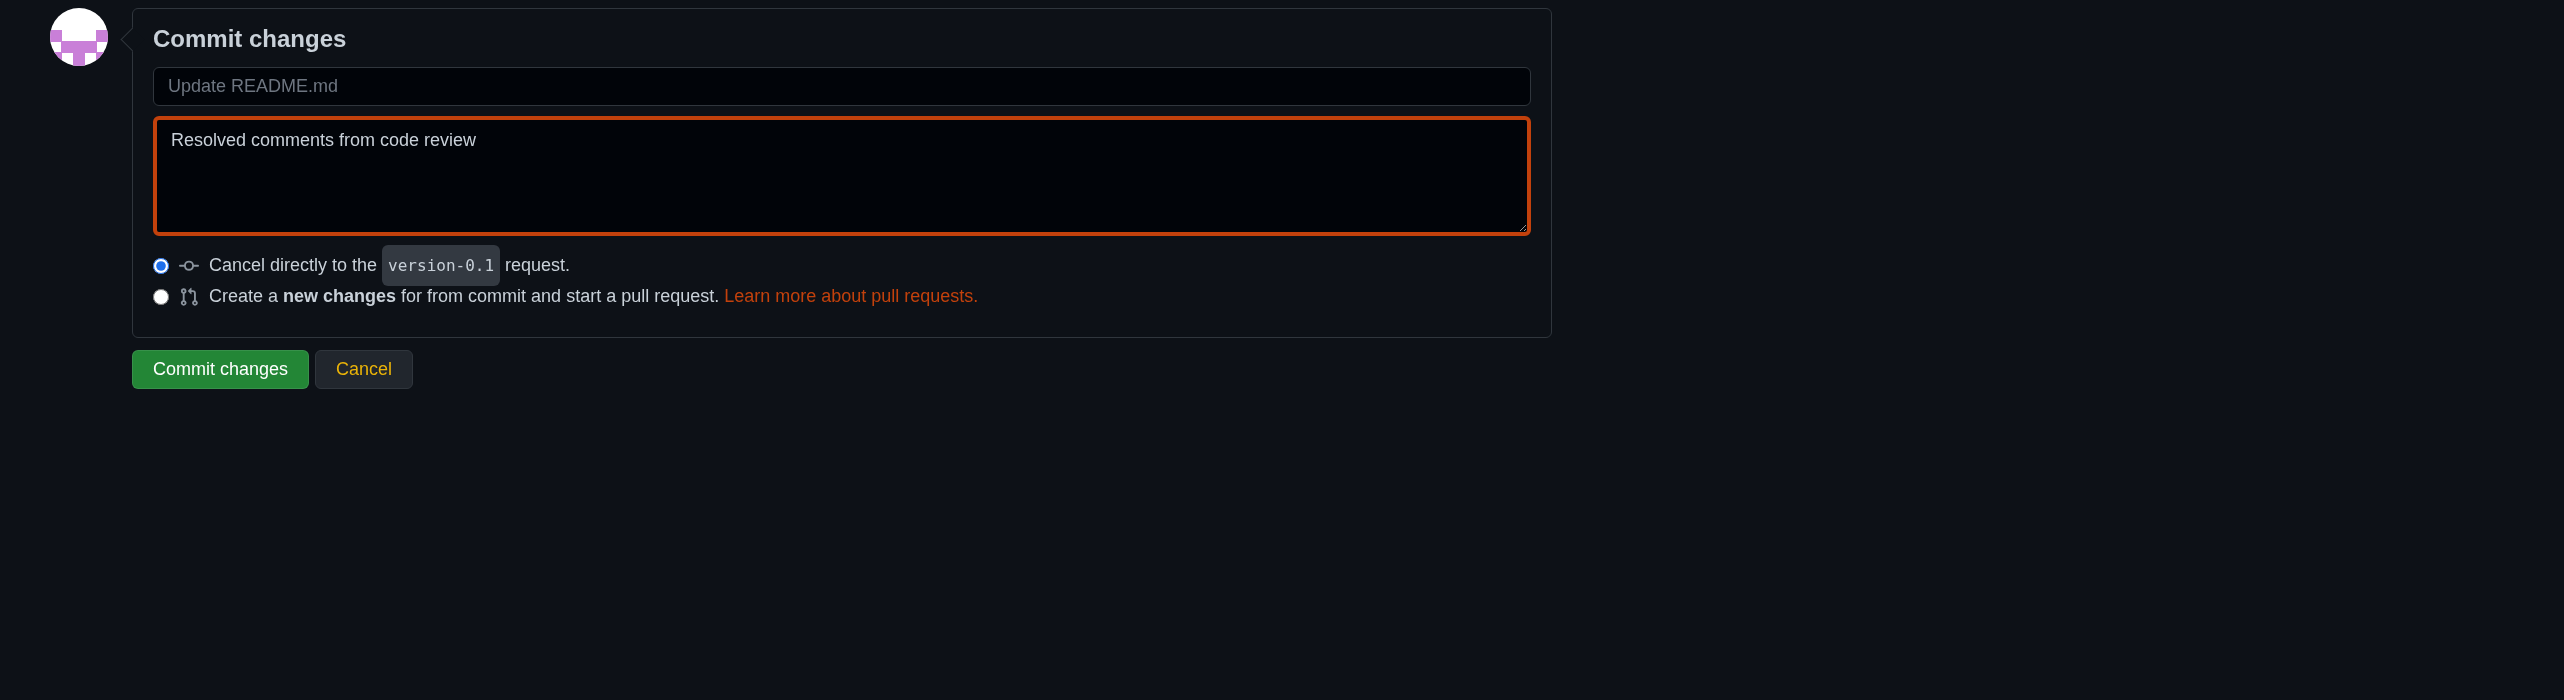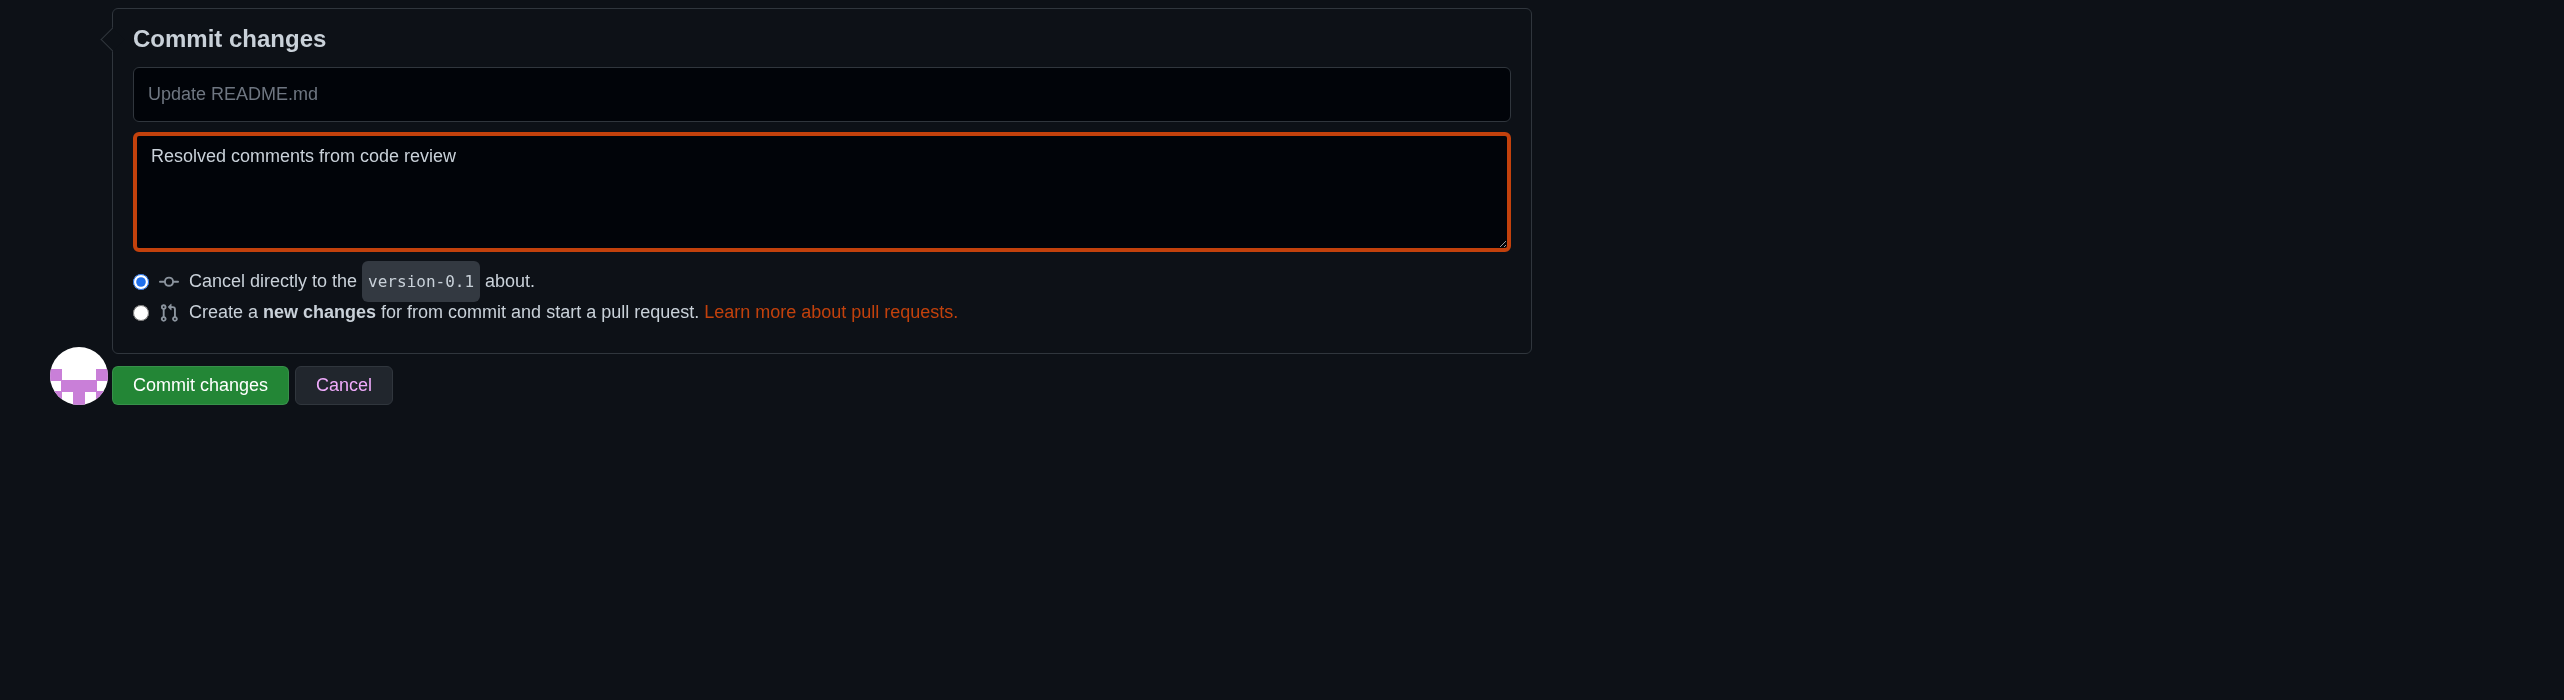--- a/index.html
+++ b/index.html
@@ -9,22 +9,22 @@
     }
     body {
       background-color: #0d1117;
       color: #c9d1d9;
       font-family: -apple-system, BlinkMacSystemFont, "Segoe UI", Helvetica, Arial, sans-serif;
       font-size: 14px;
       padding: 8px 0;
     }
     .commit-container {
       display: flex;
-      align-items: flex-end;
-      gap: 4px;
+      align-items: flex-start;
+      gap: 24px;
       padding: 0 50px;
     }
     .avatar {
       width: 58px;
       height: 58px;
       border-radius: 50%;
       flex-shrink: 0;
       background: #fff;
       position: relative;
       overflow: hidden;
@@ -65,21 +65,21 @@
       font-weight: 600;
       color: #c9d1d9;
       margin-bottom: 14px;
     }
     .commit-summary-input {
       width: 100%;
       background-color: #010409;
       border: 1px solid #30363d;
       border-radius: 6px;
       color: #c9d1d9;
-      padding: 16px 14px;
+      padding: 8px 14px;
       font-size: 18px;
       font-family: inherit;
       margin-bottom: 10px;
     }
     .commit-summary-input::placeholder {
       color: #6e7681;
     }
     .commit-description {
       width: 100%;
       background-color: #010409;
@@ -148,21 +148,21 @@
       padding: 8px 20px;
       font-size: 18px;
       font-weight: 500;
       cursor: pointer;
       font-family: inherit;
     }
     .btn-danger {
       background-color: #21262d;
       border: 1px solid #30363d;
       border-radius: 6px;
-      color: #f0abfc;
+      color: #eab308;
       padding: 8px 20px;
       font-size: 18px;
       font-weight: 500;
       cursor: pointer;
       font-family: inherit;
     }
   </style>
 </head>
 <body>
 
@@ -187,21 +187,21 @@
       <textarea class="commit-description" style="">Resolved comments from code review</textarea>
 
       <label class="radio-row">
         <input type="radio" name="commit-choice" class="radio-input" checked="" style="">
         <span class="radio-icon">
           <svg width="20" height="20" viewBox="0 0 16 16" fill="currentColor">
             <path fill-rule="evenodd" d="M10.5 7.75a2.5 2.5 0 11-5 0 2.5 2.5 0 015 0zm1.43.75a4.002 4.002 0 01-7.86 0H.75a.75.75 0 110-1.5h3.32a4.001 4.001 0 017.86 0h3.32a.75.75 0 110 1.5h-3.32z"></path>
           </svg>
         </span>
         <span class="radio-label">
-          <span>Cancel directly to the </span><code class="branch-code">version-0.1</code><span> about.</span>
+          <span>Cancel directly to the </span><code class="branch-code">version-0.1</code><span> request.</span>
         </span>
       </label>
 
       <label class="radio-row">
         <input type="radio" name="commit-choice" class="radio-input" style="">
         <span class="radio-icon">
           <svg width="20" height="20" viewBox="0 0 16 16" fill="currentColor">
             <path fill-rule="evenodd" d="M7.177 3.073L9.573.677A.25.25 0 0110 .854v4.792a.25.25 0 01-.427.177L7.177 3.427a.25.25 0 010-.354zM3.75 2.5a.75.75 0 100 1.5.75.75 0 000-1.5zm-2.25.75a2.25 2.25 0 113 2.122v5.256a2.251 2.251 0 11-1.5 0V5.372A2.25 2.25 0 011.5 3.25zM11 2.5h-1V4h1a1 1 0 011 1v5.628a2.251 2.251 0 101.5 0V5A2.5 2.5 0 0011 2.5zm1 10.25a.75.75 0 111.5 0 .75.75 0 01-1.5 0zM3.75 12a.75.75 0 100 1.5.75.75 0 000-1.5z"></path>
           </svg>
         </span>

